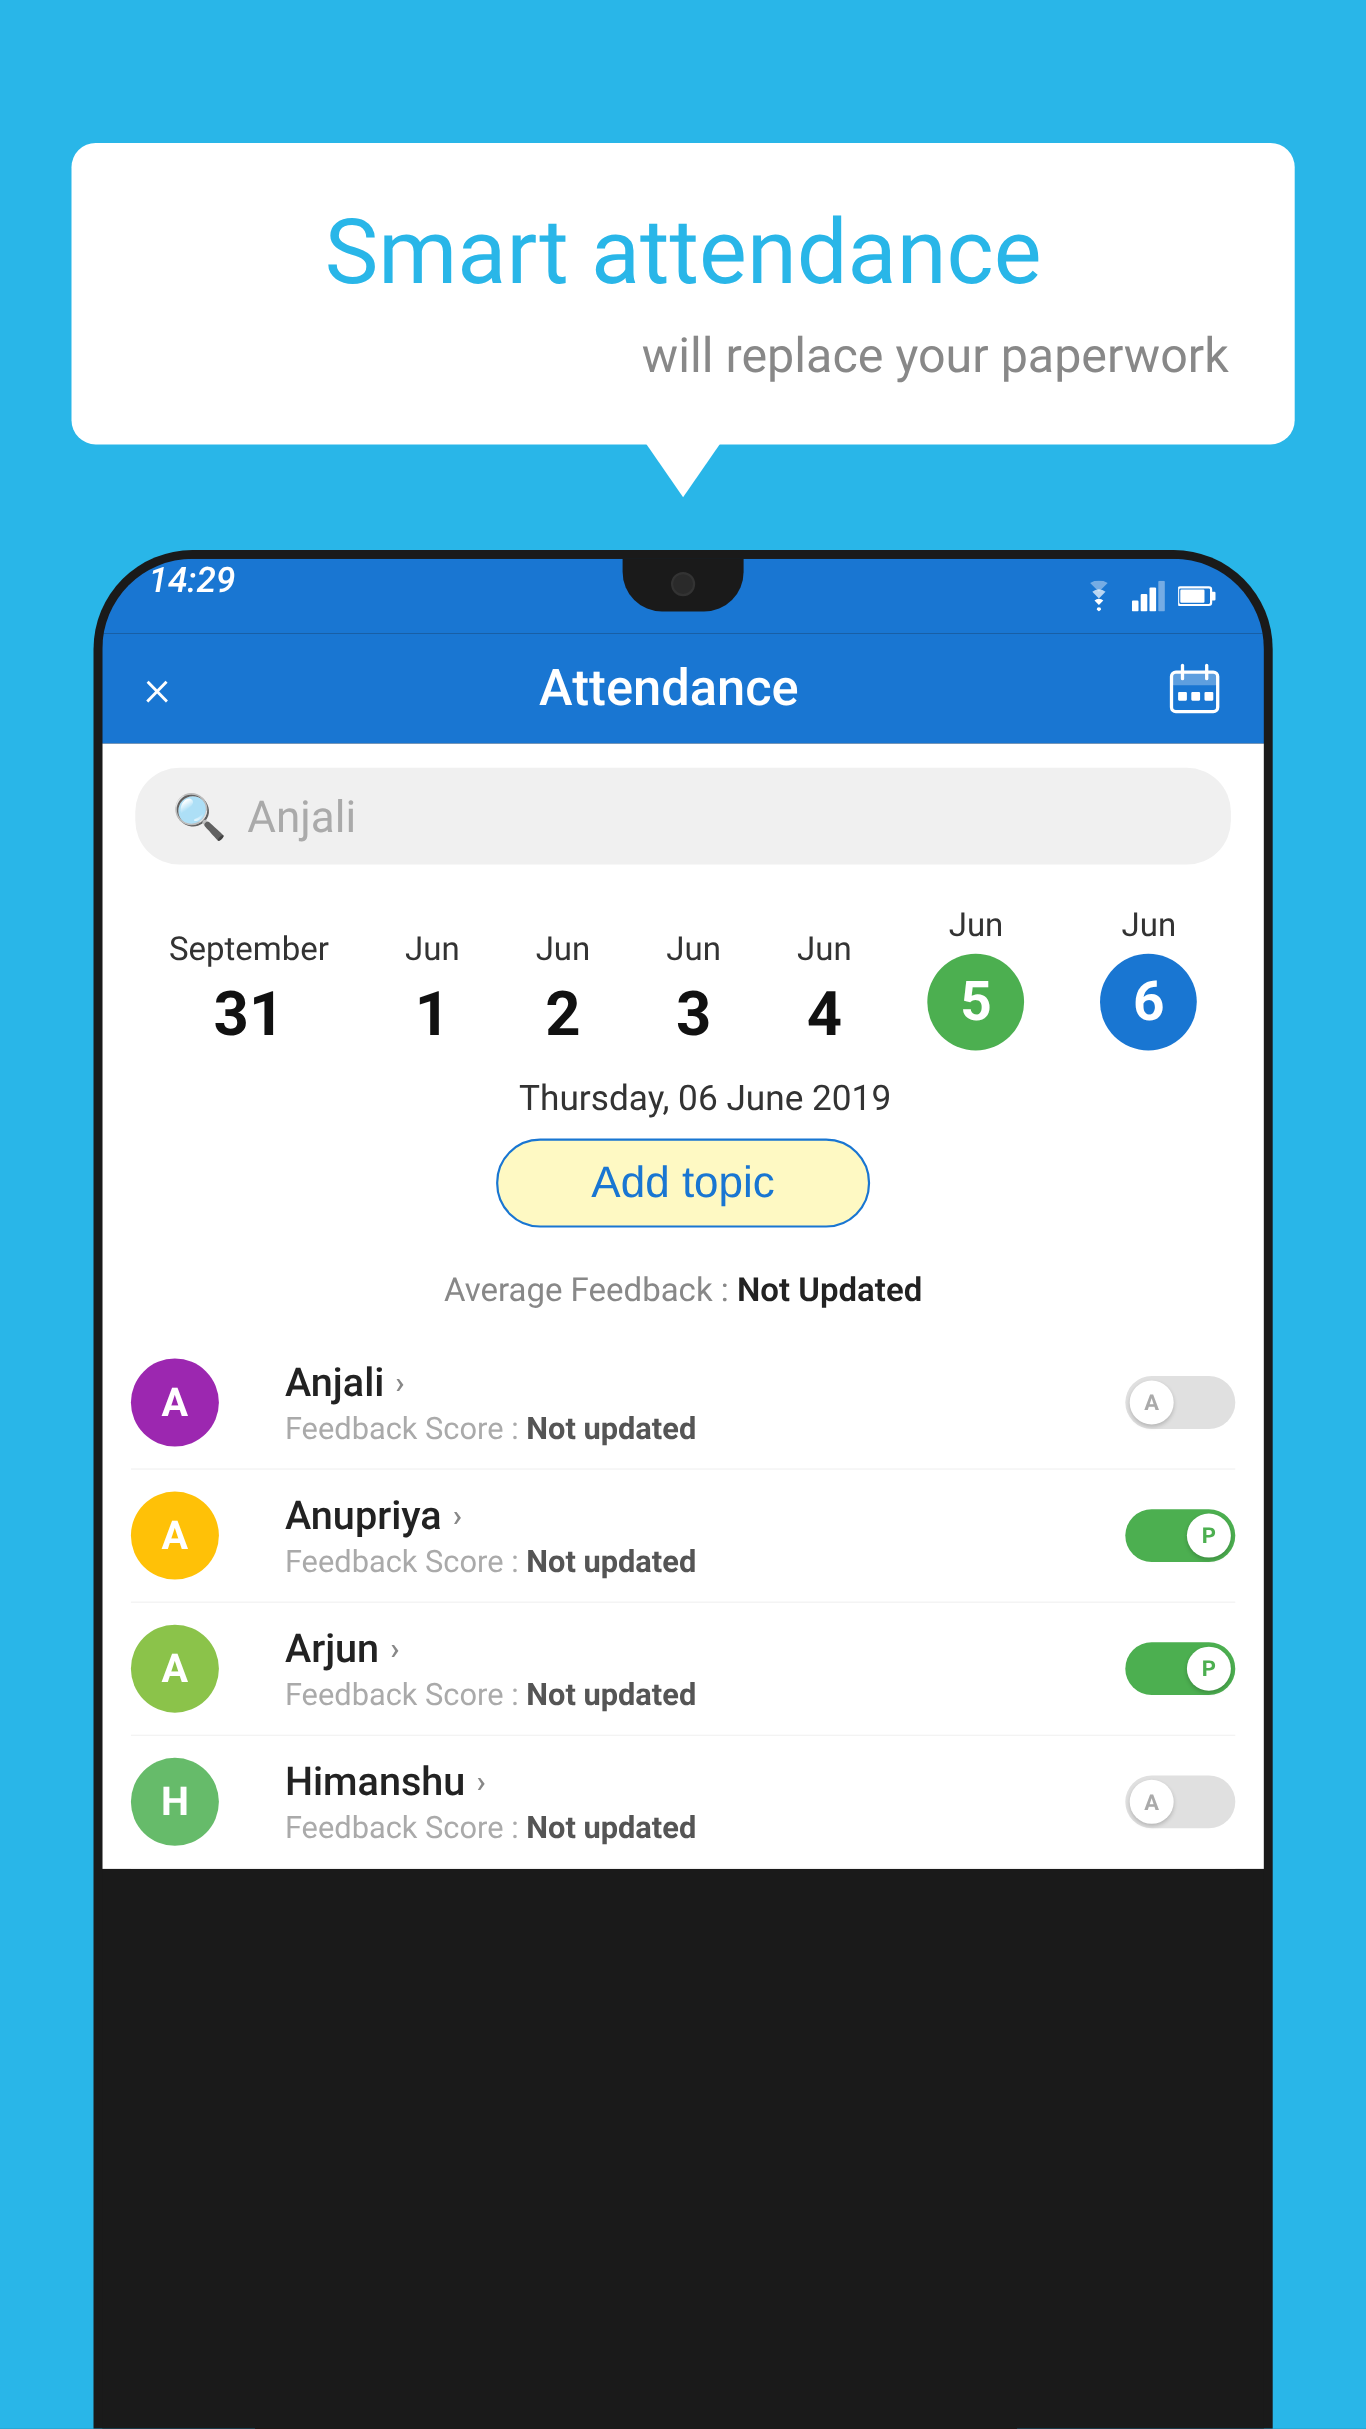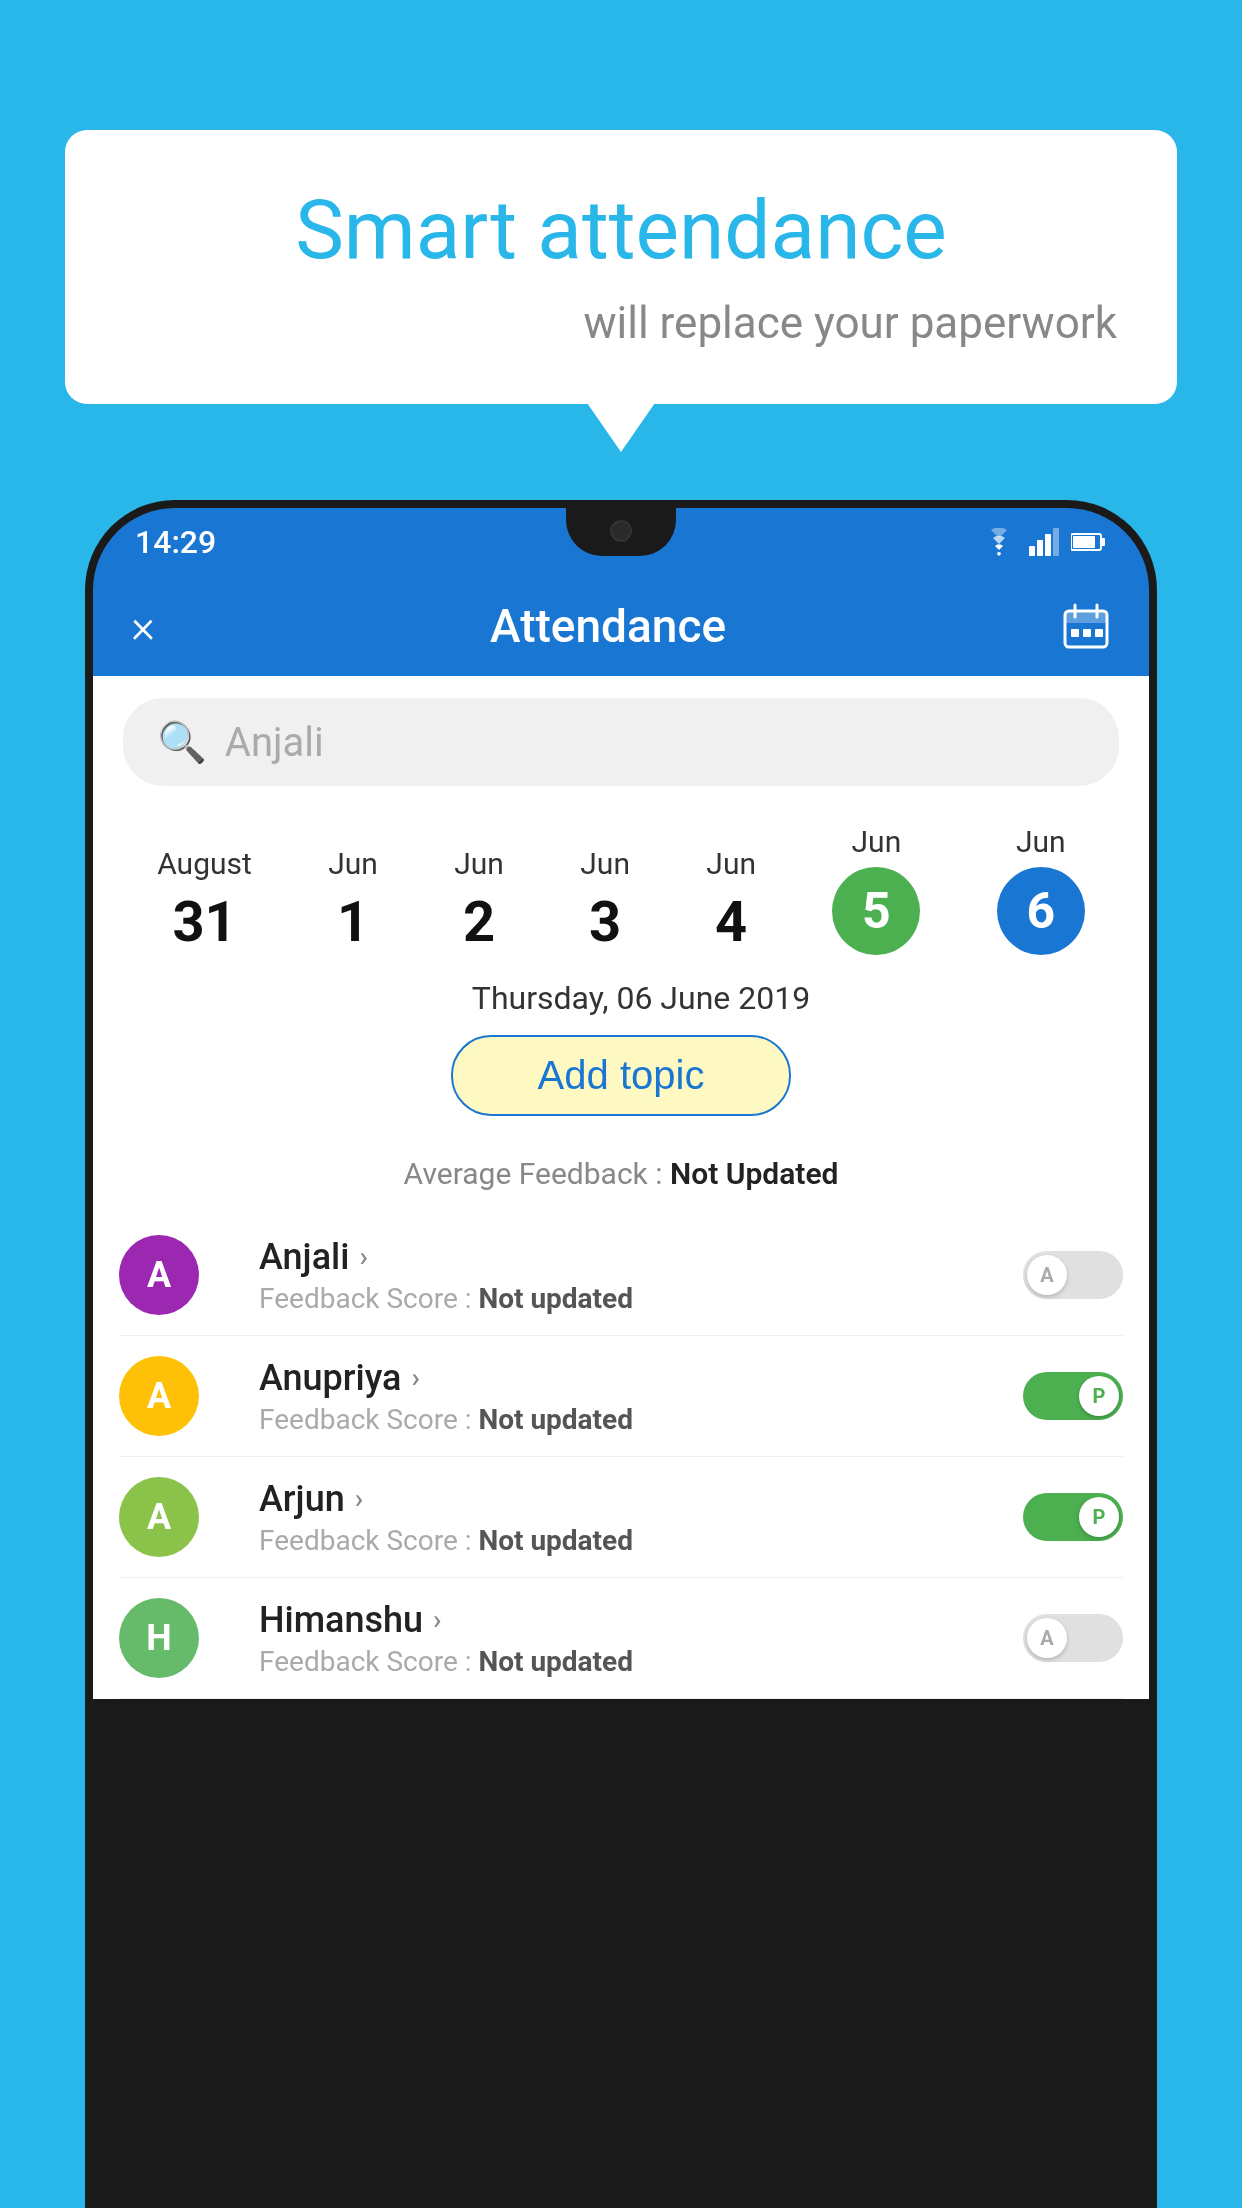--- a/index.html
+++ b/index.html
@@ -79,24 +79,24 @@
       background: #1a1a1a;
       border-radius: 82px 82px 0 0;
       overflow: hidden;
     }
 
     
     .status-bar {
       background: #1976D2;
       height: 68px;
       display: flex;
-      align-items: center;
       justify-content: space-between;
       padding: 0 42px;
       position: relative;
+      font-style: italic;
     }
 
     .status-time {
       color: white;
       font-size: 32px;
       font-weight: 500;
     }
 
     .status-icons {
       display: flex;
@@ -459,21 +459,21 @@
 
     <div class="screen-content">
 
       <div class="search-bar">
         <span class="search-icon-el">🔍</span>
         <span class="search-text">Anjali</span>
       </div>
 
       <div class="date-row">
         <div class="date-item">
-          <span class="date-month">August</span>
+          <span class="date-month">September</span>
           <span class="date-day">31</span>
         </div>
         <div class="date-item">
           <span class="date-month">Jun</span>
           <span class="date-day">1</span>
         </div>
         <div class="date-item">
           <span class="date-month">Jun</span>
           <span class="date-day">2</span>
         </div>

